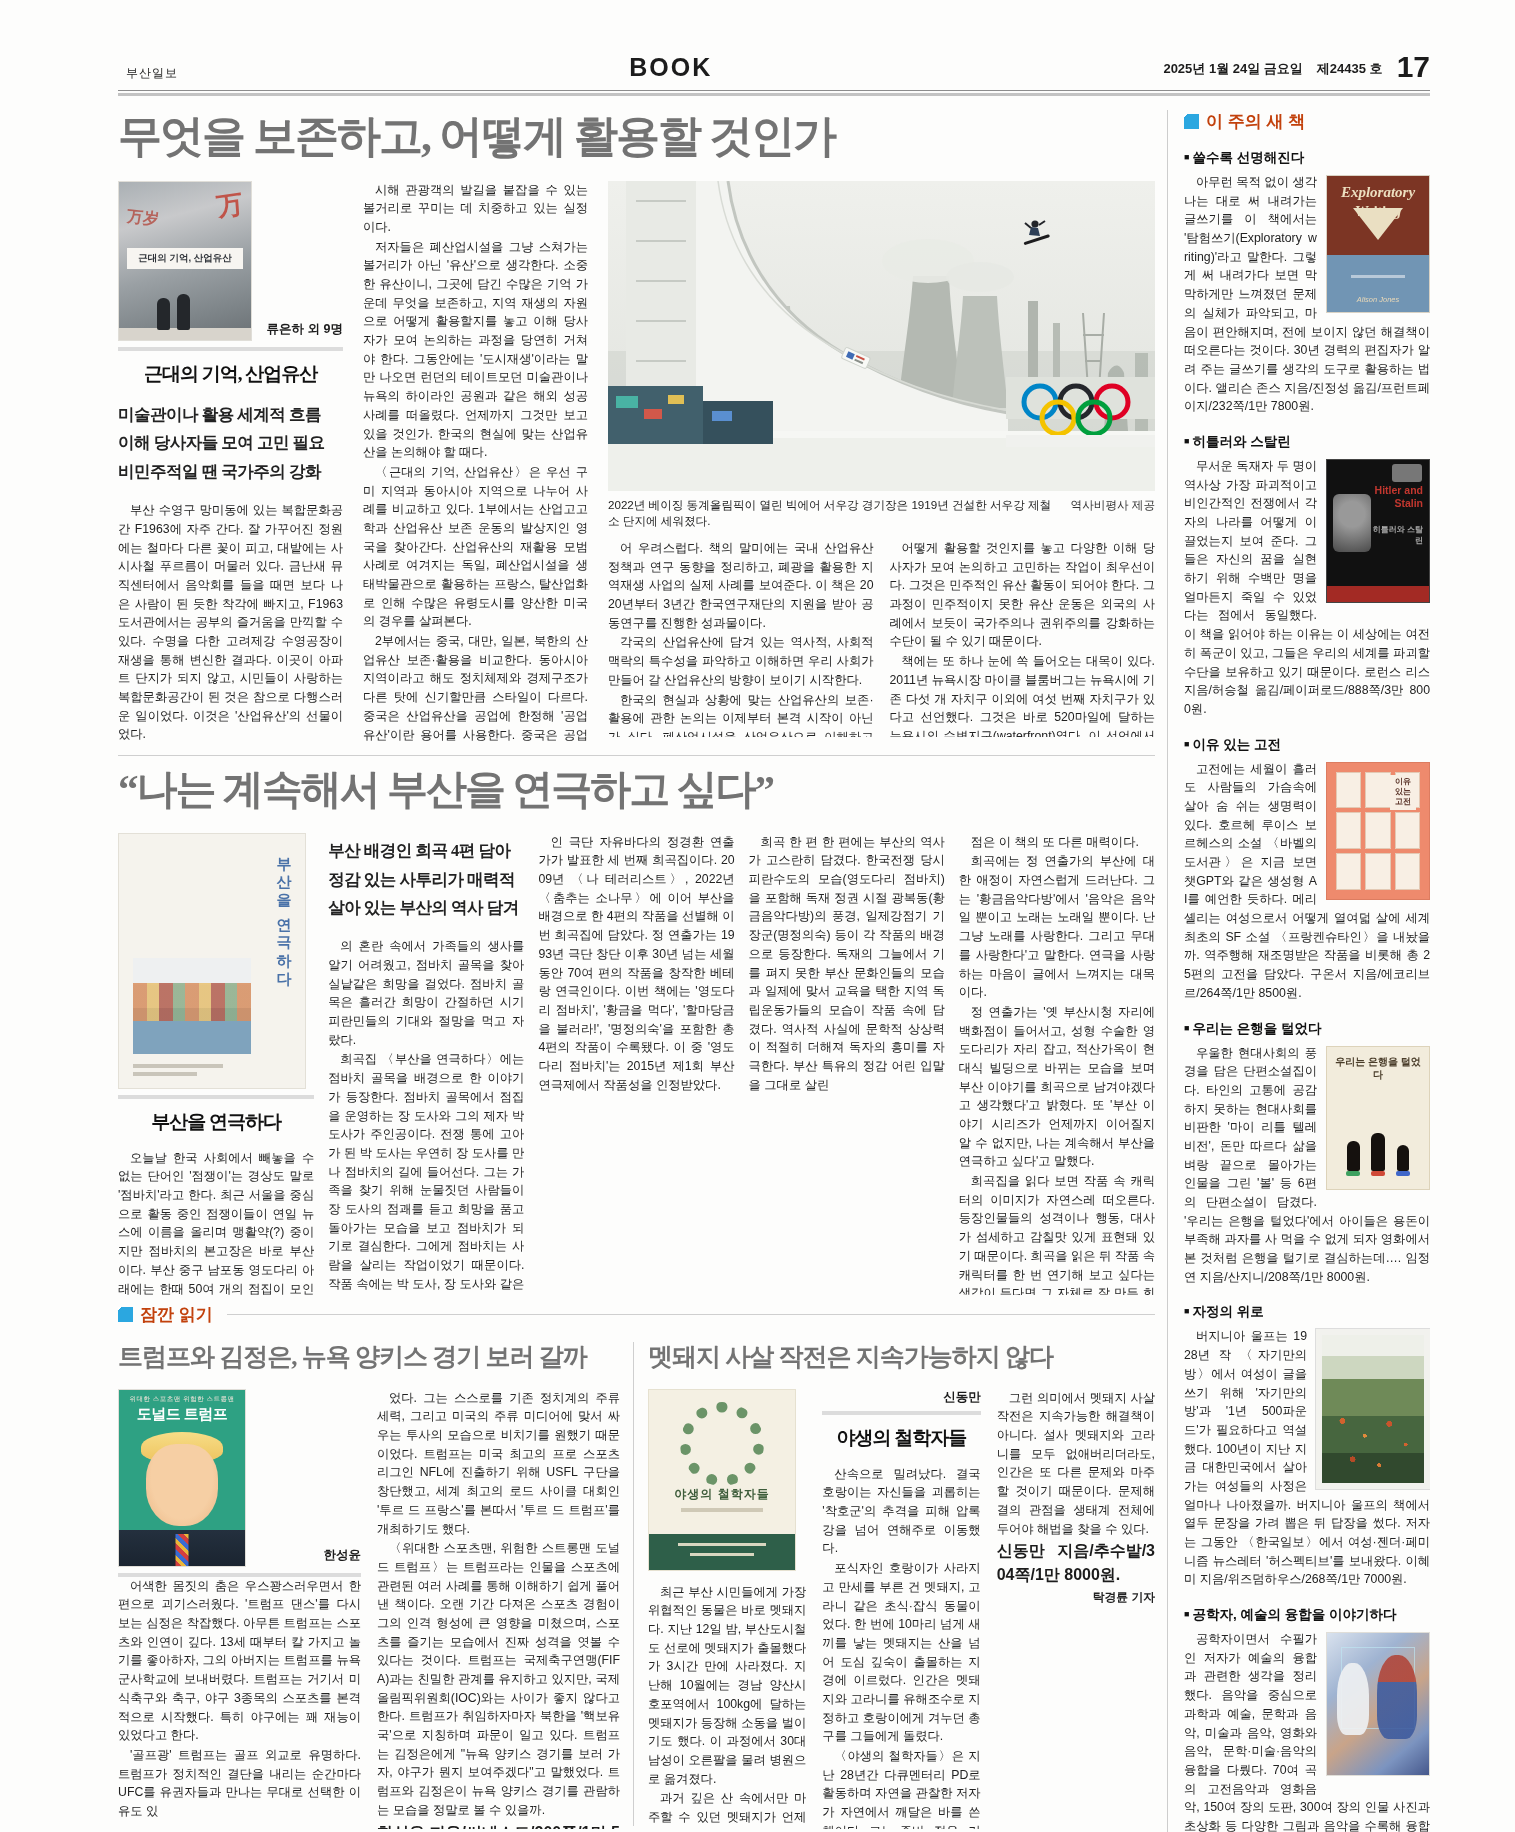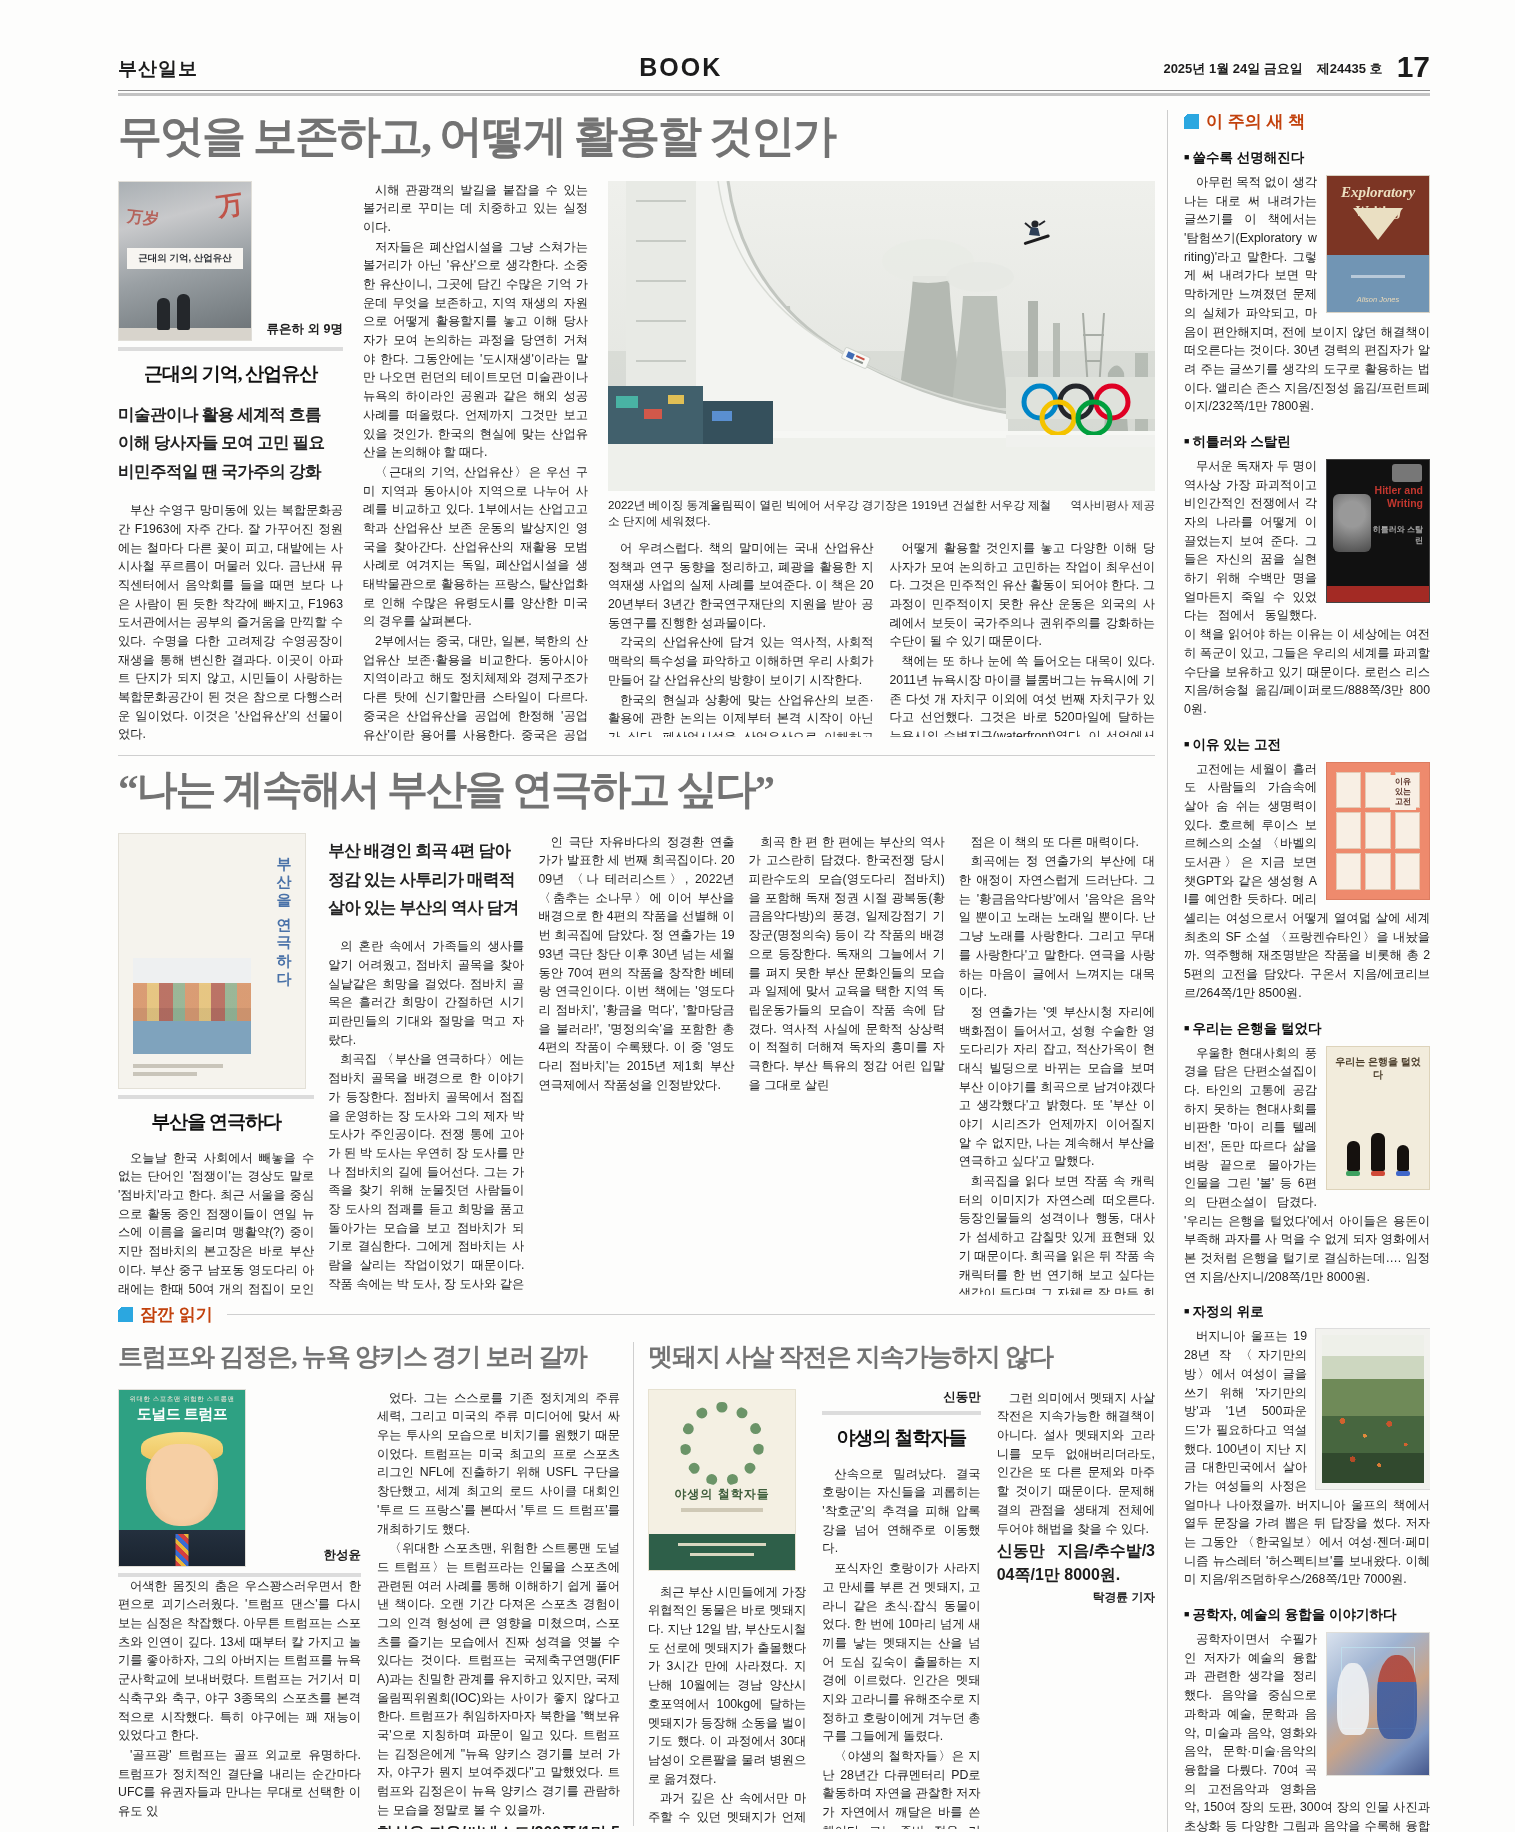--- a/index.html
+++ b/index.html
@@ -1,21 +1,21 @@
 <!DOCTYPE html>
 <html><head>
 <meta charset="utf-8">
 <style>
   html,body{margin:0;padding:0;background:#e8e8e8;}
   .page{position:relative;width:1515px;height:1832px;background:#fdfdfc;margin:0 auto;overflow:hidden;
         font-family:"Liberation Sans",sans-serif;color:#1c1c1c;}
   .inner{position:absolute;left:118px;top:52px;width:1312px;}
   
   .ph{display:flex;align-items:flex-end;justify-content:space-between;padding-bottom:8px;}
-  .ph-mast{font-size:19px;font-weight:700;letter-spacing:1px;}
+  .ph-mast{font-size:12px;font-weight:400;letter-spacing:1px;margin-left:8px;}
   .ph-book{font-size:25px;font-weight:700;letter-spacing:2px;font-family:"Liberation Sans",sans-serif;}
   .ph-right{display:flex;align-items:flex-end;gap:14px;}
   .ph-date,.ph-issue{font-size:13px;font-weight:700;padding-bottom:4px;}
   .ph-page{font-size:30px;font-weight:700;line-height:1;}
   .dbl-rule{border-top:1px solid #8d8d8d;border-bottom:3px solid #c3c3c3;height:2px;margin-bottom:14px;}
   .body-wrap{display:flex;align-items:stretch;}
   .main-col{width:1037px;flex:0 0 1037px;}
   .sidebar{flex:1;margin-left:12px;border-left:1px solid #cdcdcd;padding-left:16px;}
   
   .hl{font-family:"Liberation Serif",serif;font-weight:700;color:#737373;letter-spacing:-2px;margin:0;}
@@ -423,21 +423,21 @@
               <div class="ew-a">Alison Jones</div>
             </div>
           <p class="para">아무런 목적 없이 생각나는 대로 써 내려가는 글쓰기를 이 책에서는 '탐험쓰기(Exploratory writing)'라고 말한다. 그렇게 써 내려가다 보면 막막하게만 느껴졌던 문제의 실체가 파악되고, 마음이 편안해지며, 전에 보이지 않던 해결책이 떠오른다는 것이다. 30년 경력의 편집자가 알려 주는 글쓰기를 생각의 도구로 활용하는 법이다. 앨리슨 존스 지음/진정성 옮김/프런트페이지/232쪽/1만 7800원.</p>
             </div>
         </div>
 
         <div class="sb-entry">
           <div class="sb-title">히틀러와 스탈린</div>
           <div class="sb-text">
             <div class="cov sb-cov cov-hitler">
-              <div class="rt">Hitler and Writing</div>
+              <div class="rt">Hitler and Stalin</div>
               <div class="kt">히틀러와 스탈린</div>
               <div class="f1"></div>
               <div class="f2"></div>
               <div class="band"></div>
             </div>
           <p class="para">무서운 독재자 두 명이 역사상 가장 파괴적이고 비인간적인 전쟁에서 각자의 나라를 어떻게 이끌었는지 보여 준다. 그들은 자신의 꿈을 실현하기 위해 수백만 명을 얼마든지 죽일 수 있었다는 점에서 동일했다. 이 책을 읽어야 하는 이유는 이 세상에는 여전히 폭군이 있고, 그들은 우리의 세계를 파괴할 수단을 보유하고 있기 때문이다. 로런스 리스 지음/허승철 옮김/페이퍼로드/888쪽/3만 8000원.</p>
             </div>
         </div>
 
         <div class="sb-entry">

